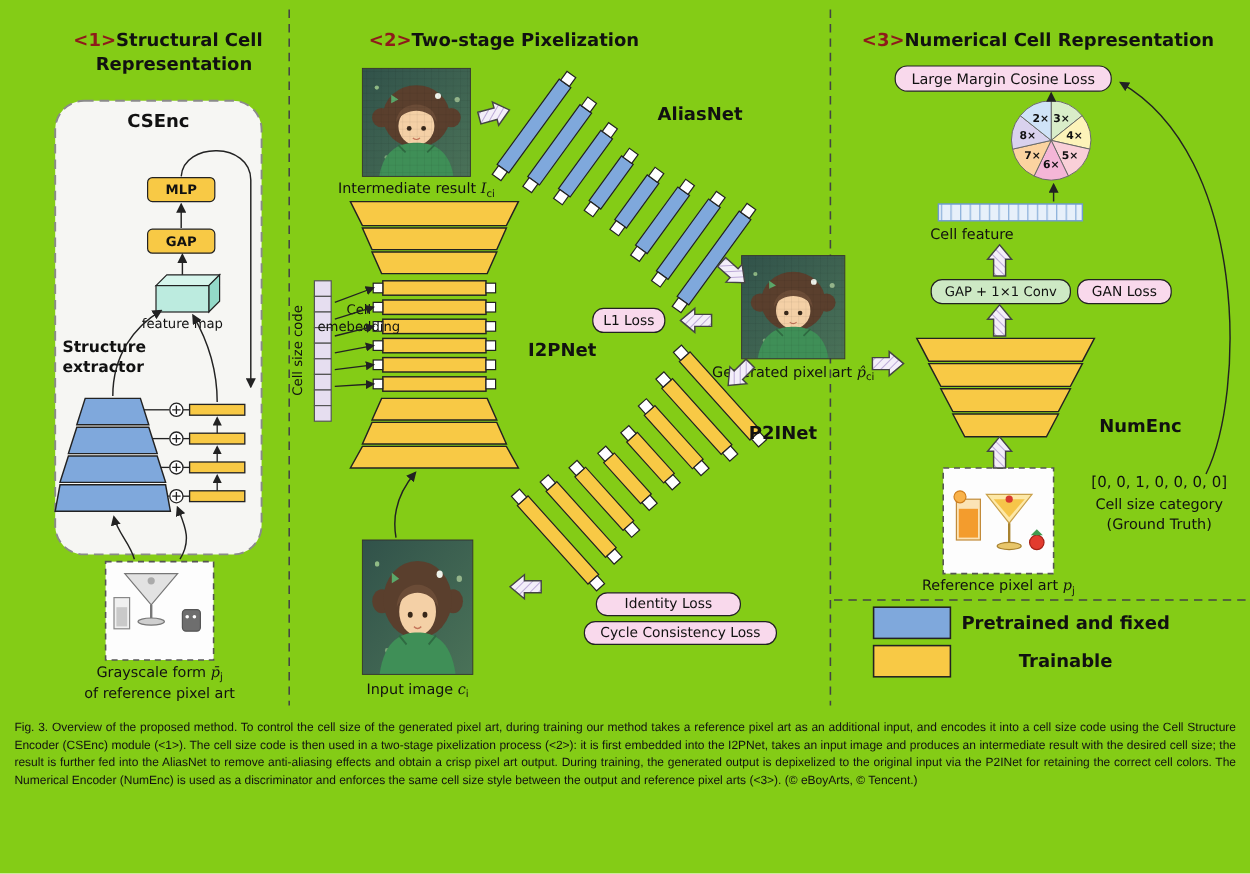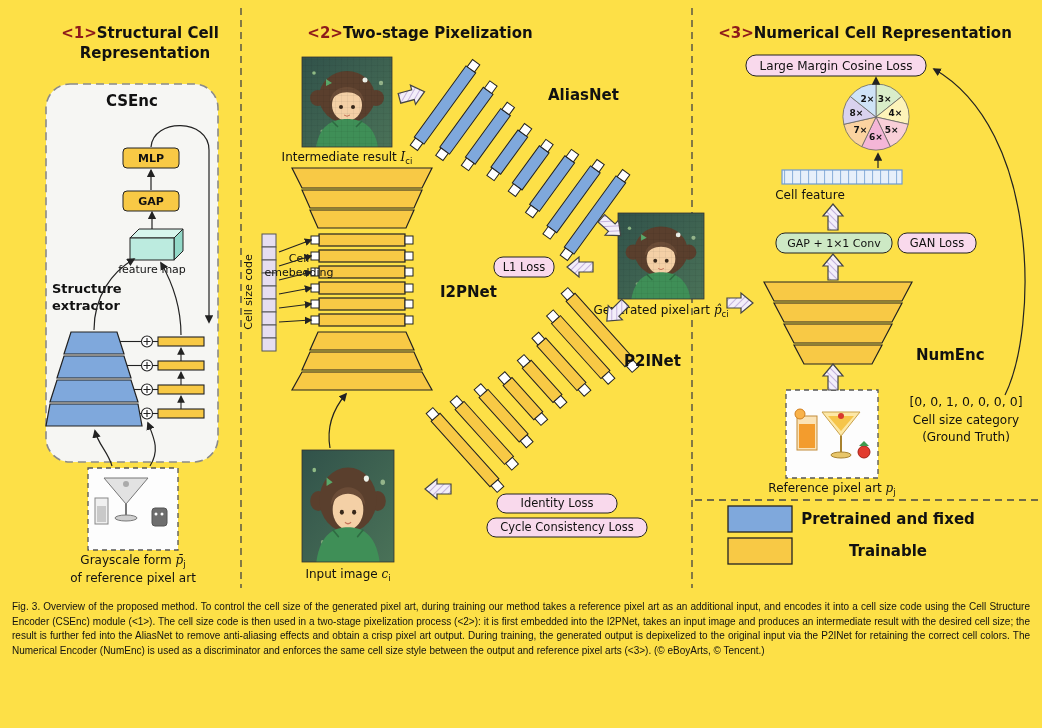--- a/index.html
+++ b/index.html
@@ -1,16 +1,16 @@
 <!DOCTYPE html>
 <html><head>
 <meta charset="utf-8">
 <style>
   html,body{margin:0;padding:0;background:#fff;}
-  .page{position:relative;width:1042px;height:728px;background:#fde047;overflow:hidden;
+  .page{position:relative;width:1042px;height:728px;background:#84cc16;overflow:hidden;
         font-family:"DejaVu Sans",sans-serif;}
   svg text{font-family:"DejaVu Sans",sans-serif;fill:#111;}
   .tag{fill:#8E1B1B;font-weight:bold;}
   .ttl{font-size:15px;font-weight:bold;}
   .bld{font-weight:bold;}
   .cap{font-size:12px;}
   .sml{font-size:11px;}
   .sub{font-size:8.5px;}
   .mvar{font-style:italic;font-family:"DejaVu Serif",serif;}
   .figcap{position:absolute;left:12px;right:12px;top:600px;

